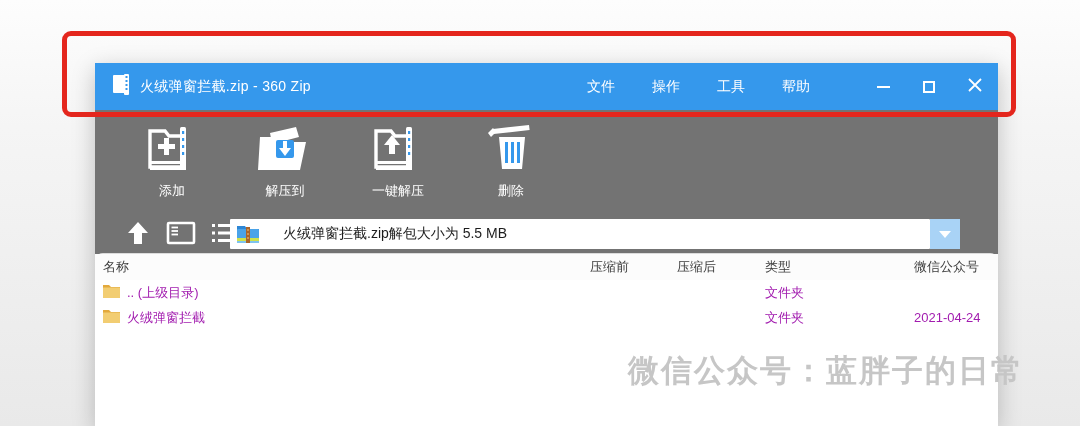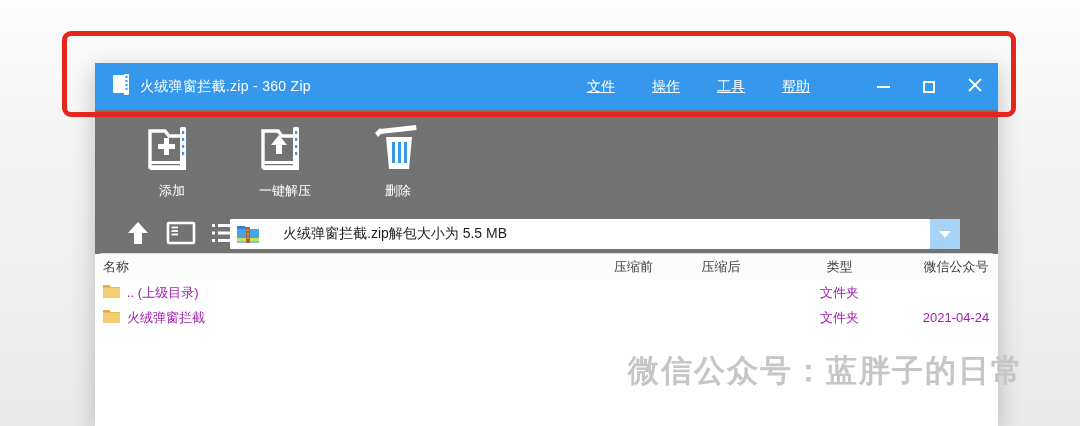--- a/index.html
+++ b/index.html
@@ -3,28 +3,28 @@
 <meta charset="utf-8">
 <style>
   * { margin:0; padding:0; box-sizing:border-box; }
   html,body { width:1080px; height:426px; overflow:hidden; }
   body { font-family:"Liberation Sans","DejaVu Sans",sans-serif; }
   .stage{ position:relative; width:1080px; height:426px;
     background:linear-gradient(180deg,#fdfdfd 0%,#f5f5f5 30%,#e9e9e9 100%); overflow:hidden; }
 
   
   .window{ position:absolute; left:95px; top:63px; width:903px; height:363px;
-    background:#ffffff; box-shadow:0 6px 22px rgba(0,0,0,.22);text-align:center; }
+    background:#ffffff; box-shadow:0 6px 22px rgba(0,0,0,.22); }
 
   
   .titlebar{ position:relative; height:47px; background:#3598ec; display:flex; align-items:center; }
   .title-left{ display:flex; align-items:center; gap:9px; padding-left:17px; }
   .window-title{ color:#ffffff; font-size:14px; letter-spacing:.3px; }
   .menubar{ position:absolute; left:492px; top:0; height:47px; display:flex; align-items:center; gap:37px; }
-  .menu-item{ color:#ffffff; font-size:14px; cursor:default;text-decoration:underline; }
+  .menu-item{ color:#ffffff; font-size:14px; cursor:default; }
   .win-controls{ position:absolute; right:0; top:0; height:47px; display:flex; }
   .win-btn{ width:46px; height:47px; display:flex; align-items:center; justify-content:center; }
   .glyph-min{ width:13px; height:2px; background:#fff; }
   .glyph-max{ width:12px; height:12px; border:2px solid #fff; }
 
   
   .toolbar{ height:145px; background:#737373; position:relative; }
   .tool-row{ display:flex; padding:10px 0 0 29px; gap:17px; }
   .tool-btn{ width:96px; display:flex; flex-direction:column; align-items:center; }
   .tool-btn .ticon{ height:56px; display:flex; align-items:center; justify-content:center; }
@@ -118,20 +118,31 @@
                   <rect x="37" y="22" width="2.2" height="3"></rect>
                   <rect x="37" y="29" width="2.2" height="3"></rect>
                 </g>
               <rect x="5" y="38" width="30" height="3" fill="#fff"></rect>
                 <rect x="5" y="44" width="36" height="3" fill="#fff"></rect>
             </svg>
           </span>
           <span class="tool-label">添加</span>
         </div>
 
+        <div class="tool-btn">
+          <span class="ticon">
+            <svg width="58" height="50" viewBox="0 0 58 50">
+              <path d="M14 10 l26 -6 3 10 -27 7 z" fill="#fff"></path>
+              <path d="M4 14 h16 l4 5 h26 l-6 28 H2 z" fill="#fff"></path>
+              <rect x="20" y="17" width="18" height="18" rx="2" fill="#3598ec"></rect>
+              <path d="M29 33 l-6 -8 h4 v-7 h4 v7 h4 z" fill="#fff"></path>
+            </svg>
+          </span>
+          <span class="tool-label">解压到</span>
+        </div>
 
         <div class="tool-btn">
           <span class="ticon">
             <svg width="54" height="50" viewBox="0 0 54 50">
               <path d="M5 8 h15 l4 5 h14 v31 H5 z" fill="none" stroke="#fff" stroke-width="3.4"></path>
               <path d="M21 12 l8 10 h-5 v9 h-6 v-9 h-5 z" fill="#fff"></path>
               <rect x="35" y="4" width="6" height="42" rx="1.5" fill="#fff"></rect>
               <g fill="#3598ec">
                   <rect x="37" y="8" width="2.2" height="3"></rect>
                   <rect x="37" y="15" width="2.2" height="3"></rect>

